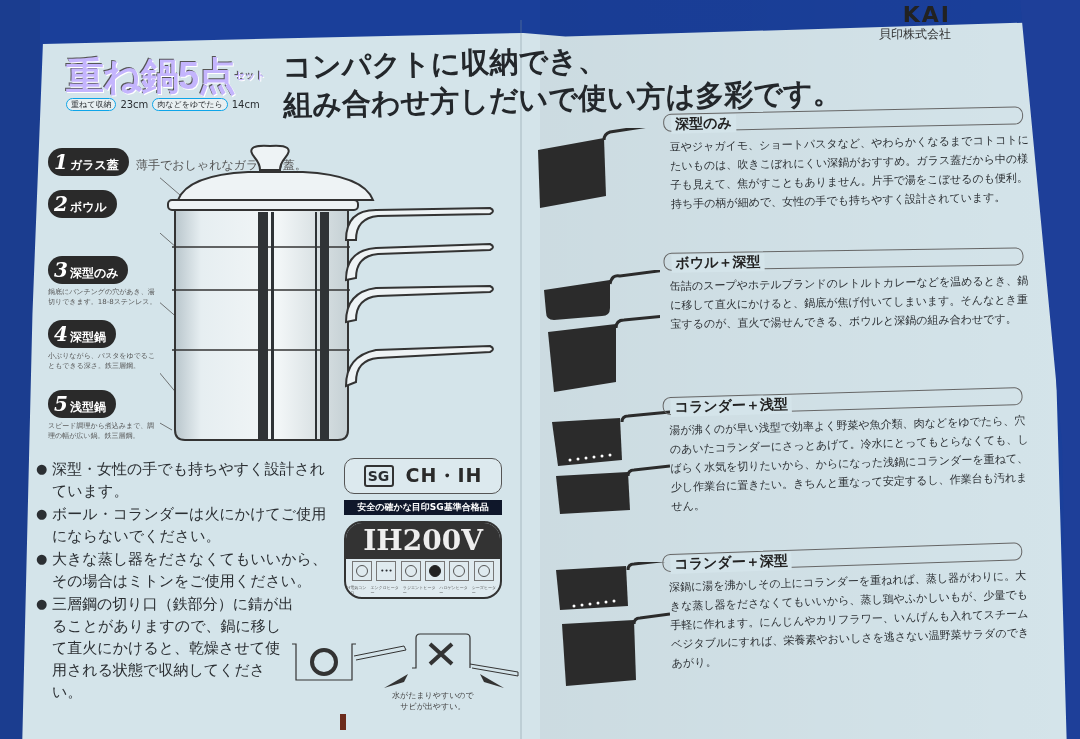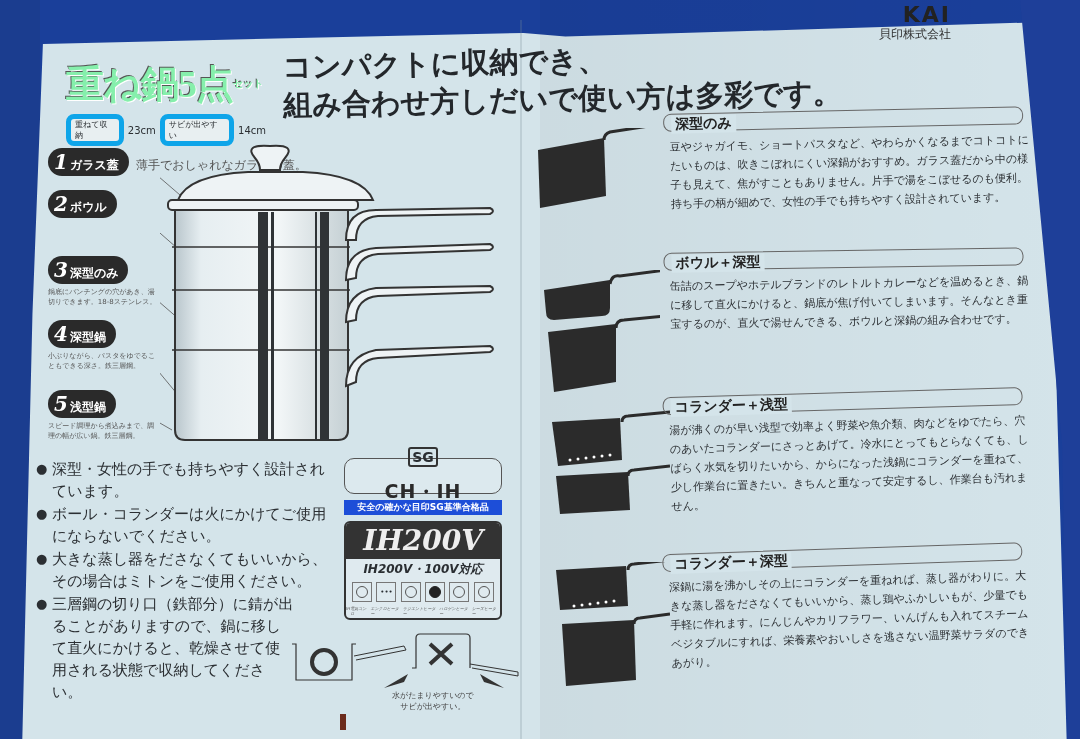--- a/index.html
+++ b/index.html
@@ -23,27 +23,27 @@
   .fold { position: absolute; left: 520px; top: 20px; width: 2px; height: 719px; background: rgba(120,140,150,0.25); }
   .right-blue {
     position: absolute; right: 0; top: 0; width: 60px; height: 739px;
     background: #1e3f99;
     clip-path: polygon(20% 0, 100% 0, 100% 100%, 80% 100%, 70% 60%, 0% 0%);
   }
 
   
   .logo-block { position: absolute; left: 66px; top: 56px; width: 200px; }
   .logo-title {
-    font-family: Liberation Serif, serif; font-weight: bold; font-size: 38px;
-    color: #86efac; letter-spacing: -1px; line-height: 56px;
+    font-family: Liberation Sans, sans-serif; font-weight: bold; font-size: 38px;
+    color: #c4b5fd; letter-spacing: -1px; line-height: 40px;
     text-shadow: 1px 1px 0 #fff, -1px -1px 0 #555;
   }
   .logo-title .set { font-size: 10px; letter-spacing: 0; vertical-align: bottom; }
   .logo-sub { display: flex; align-items: center; gap: 4px; margin-top: 2px; font-size: 9px; }
-  .pill { border: 5px solid #0ea5e9; border-radius: 8px; padding: 0 4px; font-size: 8px; background: #e8eff1; }
+  .pill { border: 1px solid #0ea5e9; border-radius: 8px; padding: 0 4px; font-size: 8px; background: #e8eff1; }
   .dim { font-size: 10px; }
   .headline {
     position: absolute; left: 282px; top: 48px;
     font-family: "DejaVu Serif", serif; font-size: 29px; font-weight: bold; color: #23272b;
     line-height: 38px; transform: rotate(-1.3deg); transform-origin: left top;
   }
   .brand { position: absolute; left: 836px; top: 4px; text-align: right; margin-left: 43px; }
   .brand-mark { font-family: "DejaVu Sans", sans-serif; font-weight: bold; font-size: 22px; letter-spacing: 2px; color: #222; line-height: 22px; }
   .brand-name { font-size: 12px; color: #333; }
 
@@ -61,25 +61,25 @@
   .pot-svg { position: absolute; left: 160px; top: 140px; }
 
   
   .notes { position: absolute; left: 36px; top: 458px; width: 300px; font-size: 15px; line-height: 22px; color: #2b2f33; }
   .note { display: flex; margin-bottom: 1px; }
   .note .bullet { width: 16px; flex: none; font-size: 13px; }
   .note.narrow { width: 258px; }
 
   
   .cert { position: absolute; left: 344px; top: 458px; width: 158px; }
-  .sg-box { border: 1.5px solid #555; border-radius: 10px; height: 36px; display: flex; align-items: center; justify-content: center; gap: 12px; background: #dce9ee; flex-direction: column; }
+  .sg-box { border: 1.5px solid #555; border-radius: 10px; height: 36px; display: flex; align-items: center; justify-content: center; gap: 12px; background: #dce9ee; }
   .sg-logo { border: 2px solid #333; width: 30px; height: 22px; font-weight: bold; font-size: 14px; display: flex; align-items: center; justify-content: center; border-radius: 3px; }
   .sg-text { font-weight: bold; font-size: 19px; letter-spacing: 1px; color: #2a2a2a; }
-  .sg-caption { margin-top: 6px; text-align: center; background: #1d4ed8; color: #fff; font-size: 9px; font-weight: bold; padding: 1px 2px; }
-  .ih-box { margin-top: 6px; border: 2px solid #333; border-radius: 6px; overflow: hidden; background: #dfeaef; font-style: italic; }
+  .sg-caption { margin-top: 6px; text-align: center; background: #0f172a; color: #fff; font-size: 9px; font-weight: bold; padding: 1px 2px; }
+  .ih-box { margin-top: 6px; border: 2px solid #333; border-radius: 18px; overflow: hidden; background: #dfeaef; }
   .ih-head { font-family: "DejaVu Serif", serif; font-weight: bold; font-size: 28px; text-align: center; color: #2a2a2a; line-height: 36px; background: #333; color: #eee; }
   .ih-sub { text-align: center; font-weight: bold; font-size: 12px; padding: 2px 0; }
   .ih-icons { display: flex; justify-content: space-around; padding: 2px 4px 4px; }
   .ih-icon { width: 20px; height: 20px; border: 1px solid #777; display: flex; align-items: center; justify-content: center; }
   .ih-icon .c { width: 12px; height: 12px; border: 1px solid #555; border-radius: 50%; }
   .ih-icon .c.fill { background: #222; border-color: #222; }
   .ih-labels { display: flex; justify-content: space-around; font-size: 4px; color: #555; padding-bottom: 2px; }
 
   
   .store { position: absolute; left: 290px; top: 630px; }
@@ -114,21 +114,21 @@
   <div class="brand-name">貝印株式会社</div>
 </div>
 
 <div class="logo-block">
   <div class="logo-title">
     <span>重ね鍋5点</span><span class="set">セット</span>
   </div>
   <div class="logo-sub">
     <span class="pill">重ねて収納</span>
     <span class="dim">23cm</span>
-    <span class="pill">サビが出やすい</span>
+    <span class="pill">肉などをゆでたら</span>
     <span class="dim">14cm</span>
   </div>
 </div>
 
 <div class="headline">
   <div>コンパクトに収納でき、</div>
   <div>組み合わせ方しだいで使い方は多彩です。</div>
 </div>
 
 <div class="part" style="top:148px;">
@@ -234,21 +234,20 @@
 </div>
 
 <div class="cert">
   <div class="sg-box">
     <span class="sg-logo">SG</span>
     <span class="sg-text">CH・IH</span>
   </div>
   <div class="sg-caption">安全の確かな目印SG基準合格品</div>
   <div class="ih-box">
     <div class="ih-head">IH200V</div>
-    <div class="ih-sub">IH200V・100V対応</div>
     <div class="ih-icons">
       <span class="ih-icon">
           <span class="c"></span>
         </span>
       <span class="ih-icon">
           <span style="font-size:7px;">•••</span>
         </span>
       <span class="ih-icon">
           <span class="c"></span>
         </span>

